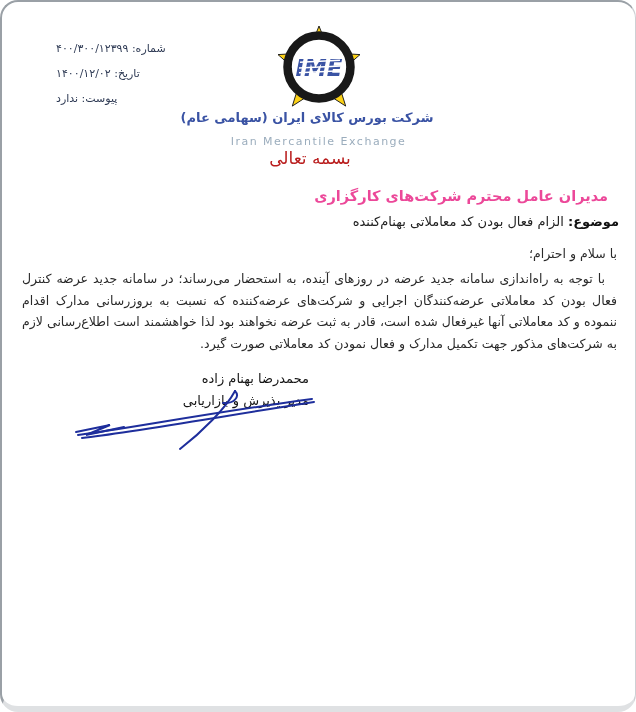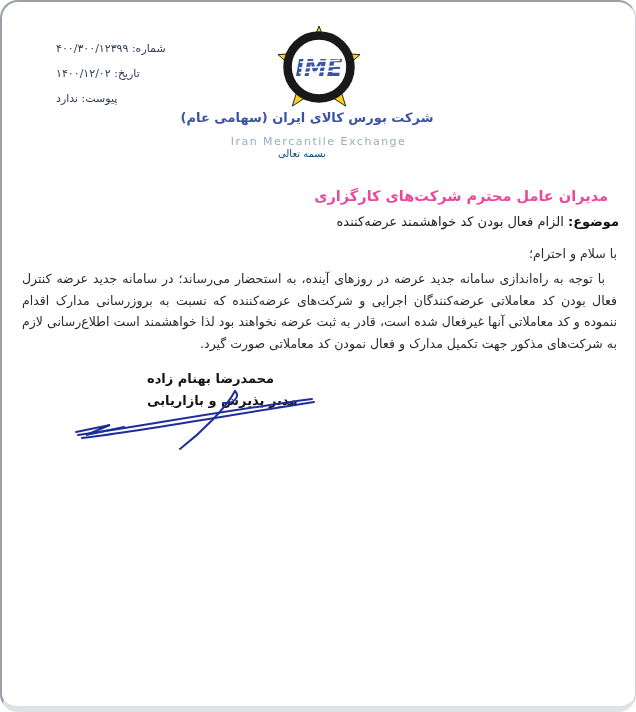--- a/index.html
+++ b/index.html
@@ -38,22 +38,22 @@
     white-space:nowrap;
     text-align:center;
   }
   .company-en{
     margin-top:10px;
     color:#9badbd;font-size:11px;letter-spacing:1.5px;
     white-space:nowrap;
   }
 
   .bismillah{
-    position:absolute;top:146px;left:300px;transform:translateX(-50%);
-    font-size:10px;color:#0c4a6e;direction:rtl;white-space:nowrap;
+    position:absolute;top:146px;left:308px;transform:translateX(-50%);
+    font-size:17px;color:#b91c1c;direction:rtl;white-space:nowrap;
   }
 
   .addressee{
     position:absolute;top:186px;right:27px;
     direction:rtl;font-weight:bold;font-size:14.5px;color:#ec4899;
     white-space:nowrap;
     margin-left:12px;
   }
   .subject{
     position:absolute;top:212px;right:16px;
@@ -66,22 +66,22 @@
   }
   .body-text{
     position:absolute;top:266px;right:18px;left:20px;
     direction:rtl;text-align:justify;
     font-size:12.5px;line-height:21.5px;color:#2a2a2a;
     text-indent:12px;
   }
 
   .sig-block{
     position:absolute;top:366px;left:145px;width:162px;
-    direction:rtl;text-align:left;
-    font-weight:bold;font-size:13px;line-height:22px;color:#141414;
+    direction:rtl;text-align:right;
+    font-weight:normal;font-size:13px;line-height:22px;color:#141414;
     white-space:nowrap;
   }
   .sig-ink{
     position:absolute;top:388px;left:70px;
   }
 </style>
 </head>
 <body>
 
 <div class="page">
@@ -107,21 +107,21 @@
     </svg>
     <div class="company-fa">شرکت بورس کالای ایران (سهامی عام)</div>
     <div class="company-en">Iran Mercantile Exchange</div>
   </div>
 
   <div class="bismillah">بسمه تعالی</div>
 
   <div class="addressee">مدیران عامل محترم شرکت‌های کارگزاری</div>
   <div class="subject">
     <span class="lbl">موضوع:</span>
-    <span>الزام فعال بودن کد خواهشمند عرضه‌کننده</span>
+    <span>الزام فعال بودن کد معاملاتی بهنام‌کننده</span>
   </div>
 
   <div class="salutation">با سلام و احترام؛</div>
   <div class="body-text">با توجه به راه‌اندازی سامانه جدید عرضه در روزهای آینده، به استحضار می‌رساند؛ در سامانه جدید عرضه کنترل فعال بودن کد معاملاتی عرضه‌کنندگان اجرایی و شرکت‌های عرضه‌کننده که نسبت به بروزرسانی مدارک اقدام ننموده و کد معاملاتی آنها غیرفعال شده است، قادر به ثبت عرضه نخواهند بود لذا خواهشمند است اطلاع‌رسانی لازم به شرکت‌های مذکور جهت تکمیل مدارک و فعال نمودن کد معاملاتی صورت گیرد.</div>
 
   <div class="sig-block">
     <div>محمدرضا بهنام زاده</div>
     <div>مدیر پذیرش و بازاریابی</div>
   </div>
 

